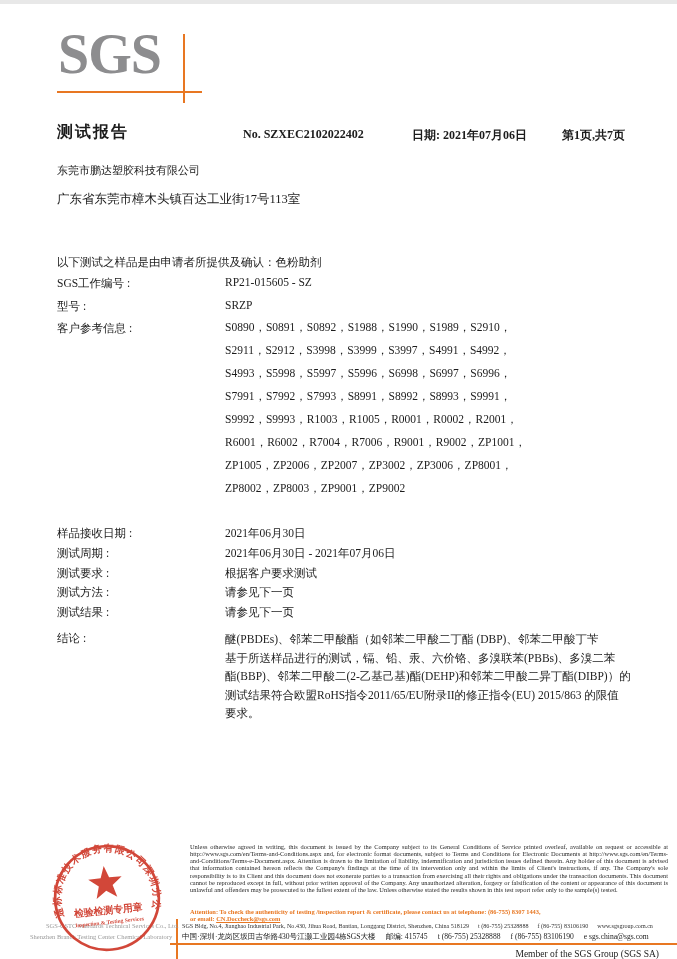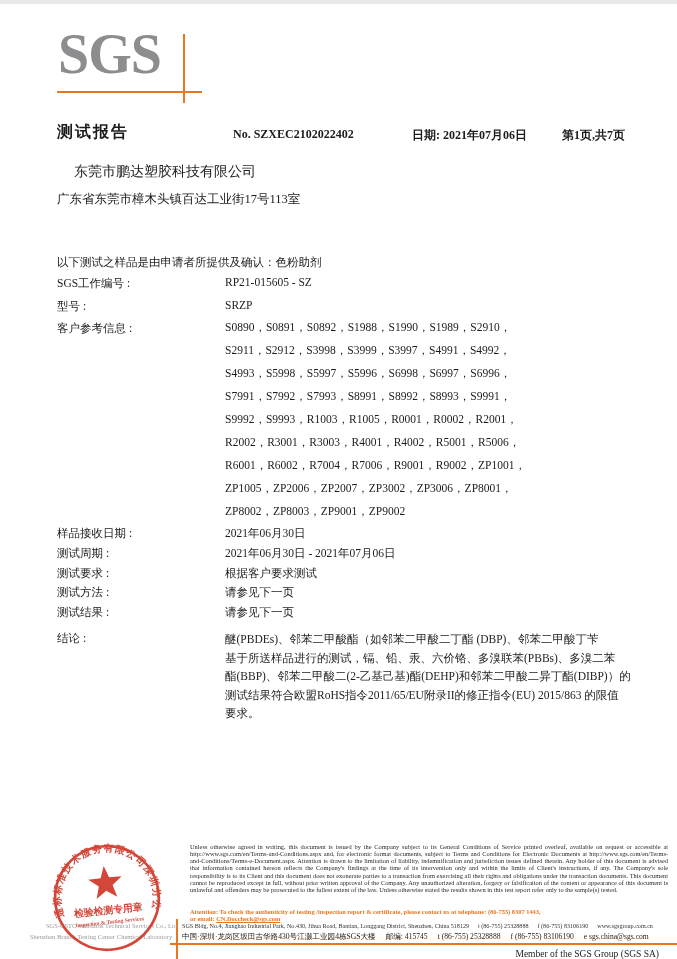--- a/index.html
+++ b/index.html
@@ -8,25 +8,25 @@
     margin:4px auto;overflow:hidden;
     font-family:Liberation Serif, serif;
     color:#1c1c1c;
   }
   .abs{position:absolute;}
   
   .logo{left:58px;top:22px;font-size:56px;font-weight:bold;color:#8d8d8f;letter-spacing:-1px;line-height:1;}
   .mark{background:#e87722;}
   
   .title{left:57px;top:118px;font-size:16px;font-weight:bold;letter-spacing:2px;}
-  .repno{left:233px;top:123px;font-size:12px;font-weight:bold;}
+  .repno{left:243px;top:123px;font-size:12px;font-weight:bold;}
   .repdate{left:412px;top:123px;font-size:12px;font-weight:bold;}
   .reppage{left:562px;top:123px;font-size:12px;font-weight:bold;}
   
-  .company{left:74px;top:159px;font-size:14px;}
+  .company{left:57px;top:159px;font-size:11px;}
   .caddr{left:57px;top:187px;font-size:12.5px;}
   
   .statement{left:57px;top:251px;font-size:11.5px;}
   .flabel{left:57px;font-size:11.5px;}
   .fvalue{left:225px;font-size:11.5px;}
   .reflines div{line-height:23px;font-size:11.5px;}
   
   .conc-label{left:57px;top:627px;font-size:11.5px;}
   .conc-text{left:225px;top:626px;width:418px;font-size:11.5px;}
   .conc-text div{line-height:18.6px;}
@@ -68,21 +68,20 @@
   <div class="abs flabel" style="top:295px;">型号 :</div>
   <div class="abs fvalue" style="top:295px;">SRZP</div>
 
   <div class="abs flabel" style="top:317px;">客户参考信息 :</div>
   <div class="abs fvalue reflines" style="top:312px;">
     <div>S0890，S0891，S0892，S1988，S1990，S1989，S2910，</div>
     <div>S2911，S2912，S3998，S3999，S3997，S4991，S4992，</div>
     <div>S4993，S5998，S5997，S5996，S6998，S6997，S6996，</div>
     <div>S7991，S7992，S7993，S8991，S8992，S8993，S9991，</div>
     <div>S9992，S9993，R1003，R1005，R0001，R0002，R2001，</div>
-    <div>R2002，R3001，R3003，R4001，R4002，R5001，R5006，</div>
     <div>R6001，R6002，R7004，R7006，R9001，R9002，ZP1001，</div>
     <div>ZP1005，ZP2006，ZP2007，ZP3002，ZP3006，ZP8001，</div>
     <div>ZP8002，ZP8003，ZP9001，ZP9002</div>
   </div>
 
   <div class="abs flabel" style="top:522px;">样品接收日期 :</div>
   <div class="abs fvalue" style="top:522px;">2021年06月30日</div>
 
   <div class="abs flabel" style="top:542px;">测试周期 :</div>
   <div class="abs fvalue" style="top:542px;">2021年06月30日 - 2021年07月06日</div>

